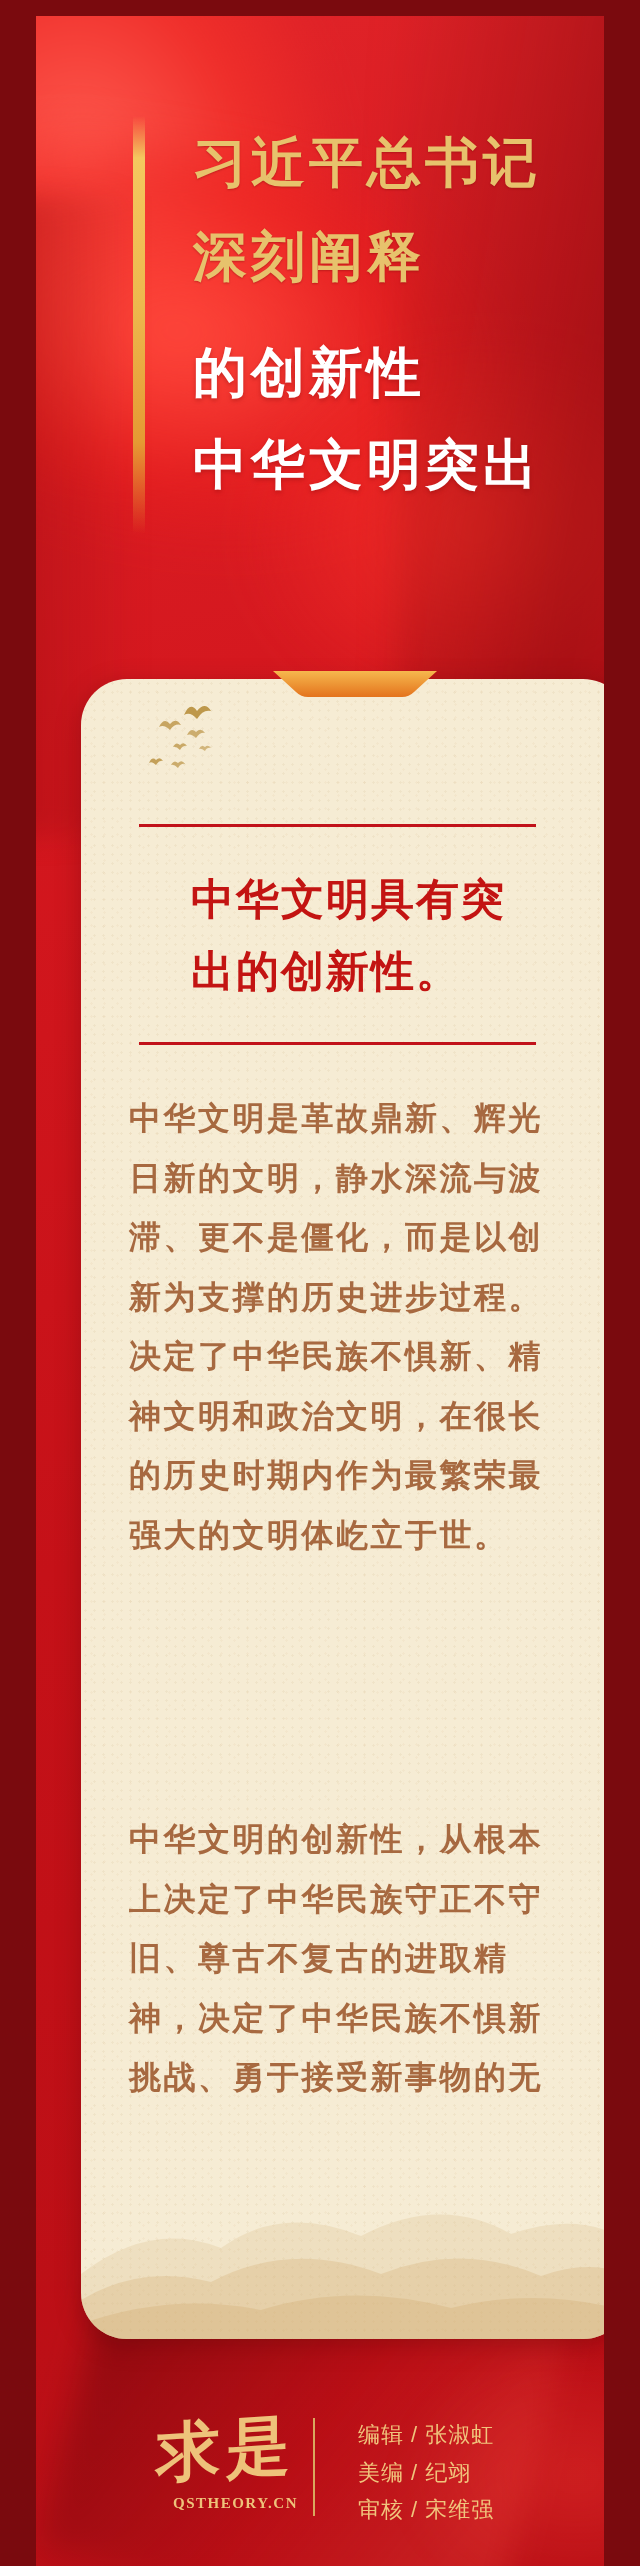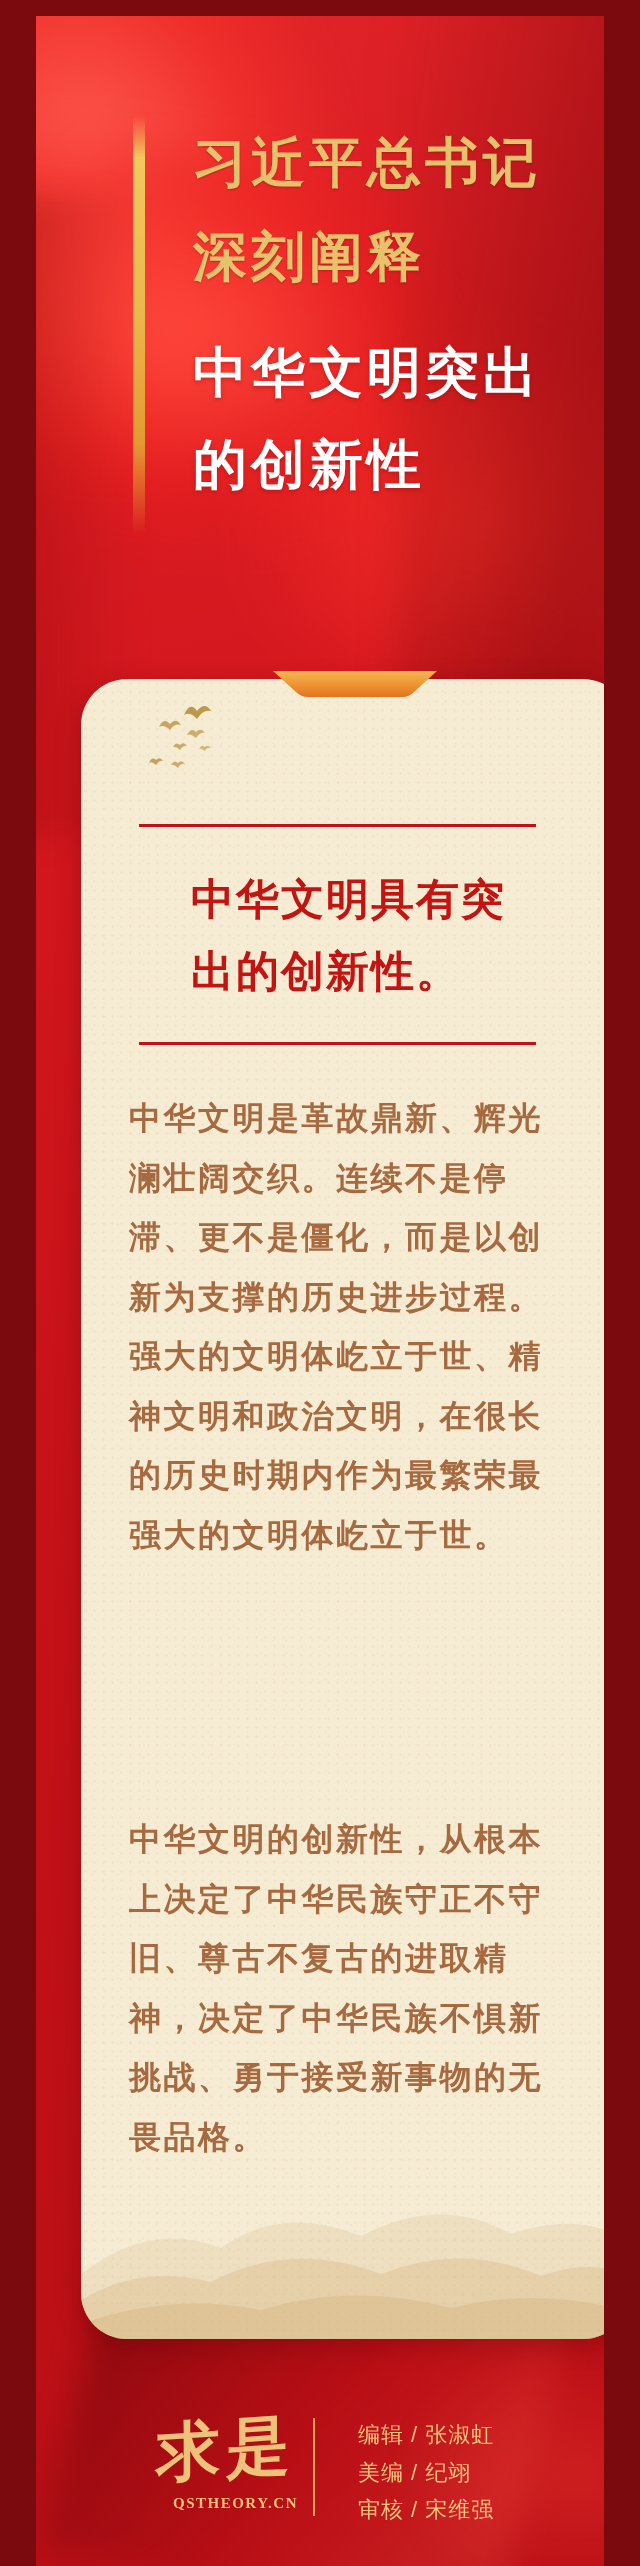--- a/index.html
+++ b/index.html
@@ -94,22 +94,22 @@
   <div class="silk silk-f"></div>
   <div class="silk silk-g"></div>
 
   <div class="gold-bar"></div>
 
   <div class="title-gold">
     <div>习近平总书记</div>
     <div>深刻阐释</div>
   </div>
   <div class="title-white">
+    <div>的创新性</div>
     <div>中华文明突出</div>
-    <div>的创新性</div>
   </div>
 
   <svg class="card-tab" viewBox="0 0 164 26">
     <defs>
       <linearGradient id="tabGrad" x1="0" y1="0" x2="0" y2="1">
         <stop offset="0" stop-color="#f6b84e"></stop>
         <stop offset="1" stop-color="#e4731d"></stop>
       </linearGradient>
     </defs>
     <path d="M0,0 H164 L141,21 Q136,26 129,26 H35 Q28,26 23,21 Z" fill="url(#tabGrad)"></path>
@@ -133,36 +133,35 @@
 
     <div class="card-heading">
       <div>中华文明具有突</div>
       <div>出的创新性。</div>
     </div>
 
     <div class="rule rule-bottom"></div>
 
     <div class="body-par par-1">
       <div>中华文明是革故鼎新、辉光</div>
-      <div>澜壮阔交织。连续不是停</div>
+      <div>日新的文明，静水深流与波</div>
       <div>滞、更不是僵化，而是以创</div>
       <div>新为支撑的历史进步过程。</div>
-      <div>强大的文明体屹立于世、精</div>
+      <div>决定了中华民族不惧新、精</div>
       <div>神文明和政治文明，在很长</div>
       <div>的历史时期内作为最繁荣最</div>
       <div>强大的文明体屹立于世。</div>
     </div>
 
     <div class="body-par par-2">
       <div>中华文明的创新性，从根本</div>
       <div>上决定了中华民族守正不守</div>
       <div>旧、尊古不复古的进取精</div>
       <div>神，决定了中华民族不惧新</div>
       <div>挑战、勇于接受新事物的无</div>
-      <div>畏品格。</div>
     </div>
 
     <svg class="mountains" viewBox="0 0 548 215" preserveAspectRatio="none">
       <path d="M0,150 Q70,96 140,124 Q200,80 280,112 Q360,70 430,110 Q500,86 548,118 L548,215 L0,215 Z" fill="#dcbd8b" opacity="0.28"></path>
       <path d="M0,176 Q60,140 130,158 Q210,116 300,150 Q380,118 460,152 Q510,134 548,152 L548,215 L0,215 Z" fill="#d7b47d" opacity="0.35"></path>
       <path d="M0,200 Q90,168 180,186 Q270,158 370,184 Q460,162 548,188 L548,215 L0,215 Z" fill="#cfa96e" opacity="0.3"></path>
     </svg>
   </div>
 
   <div class="qs-logo">求是</div>

